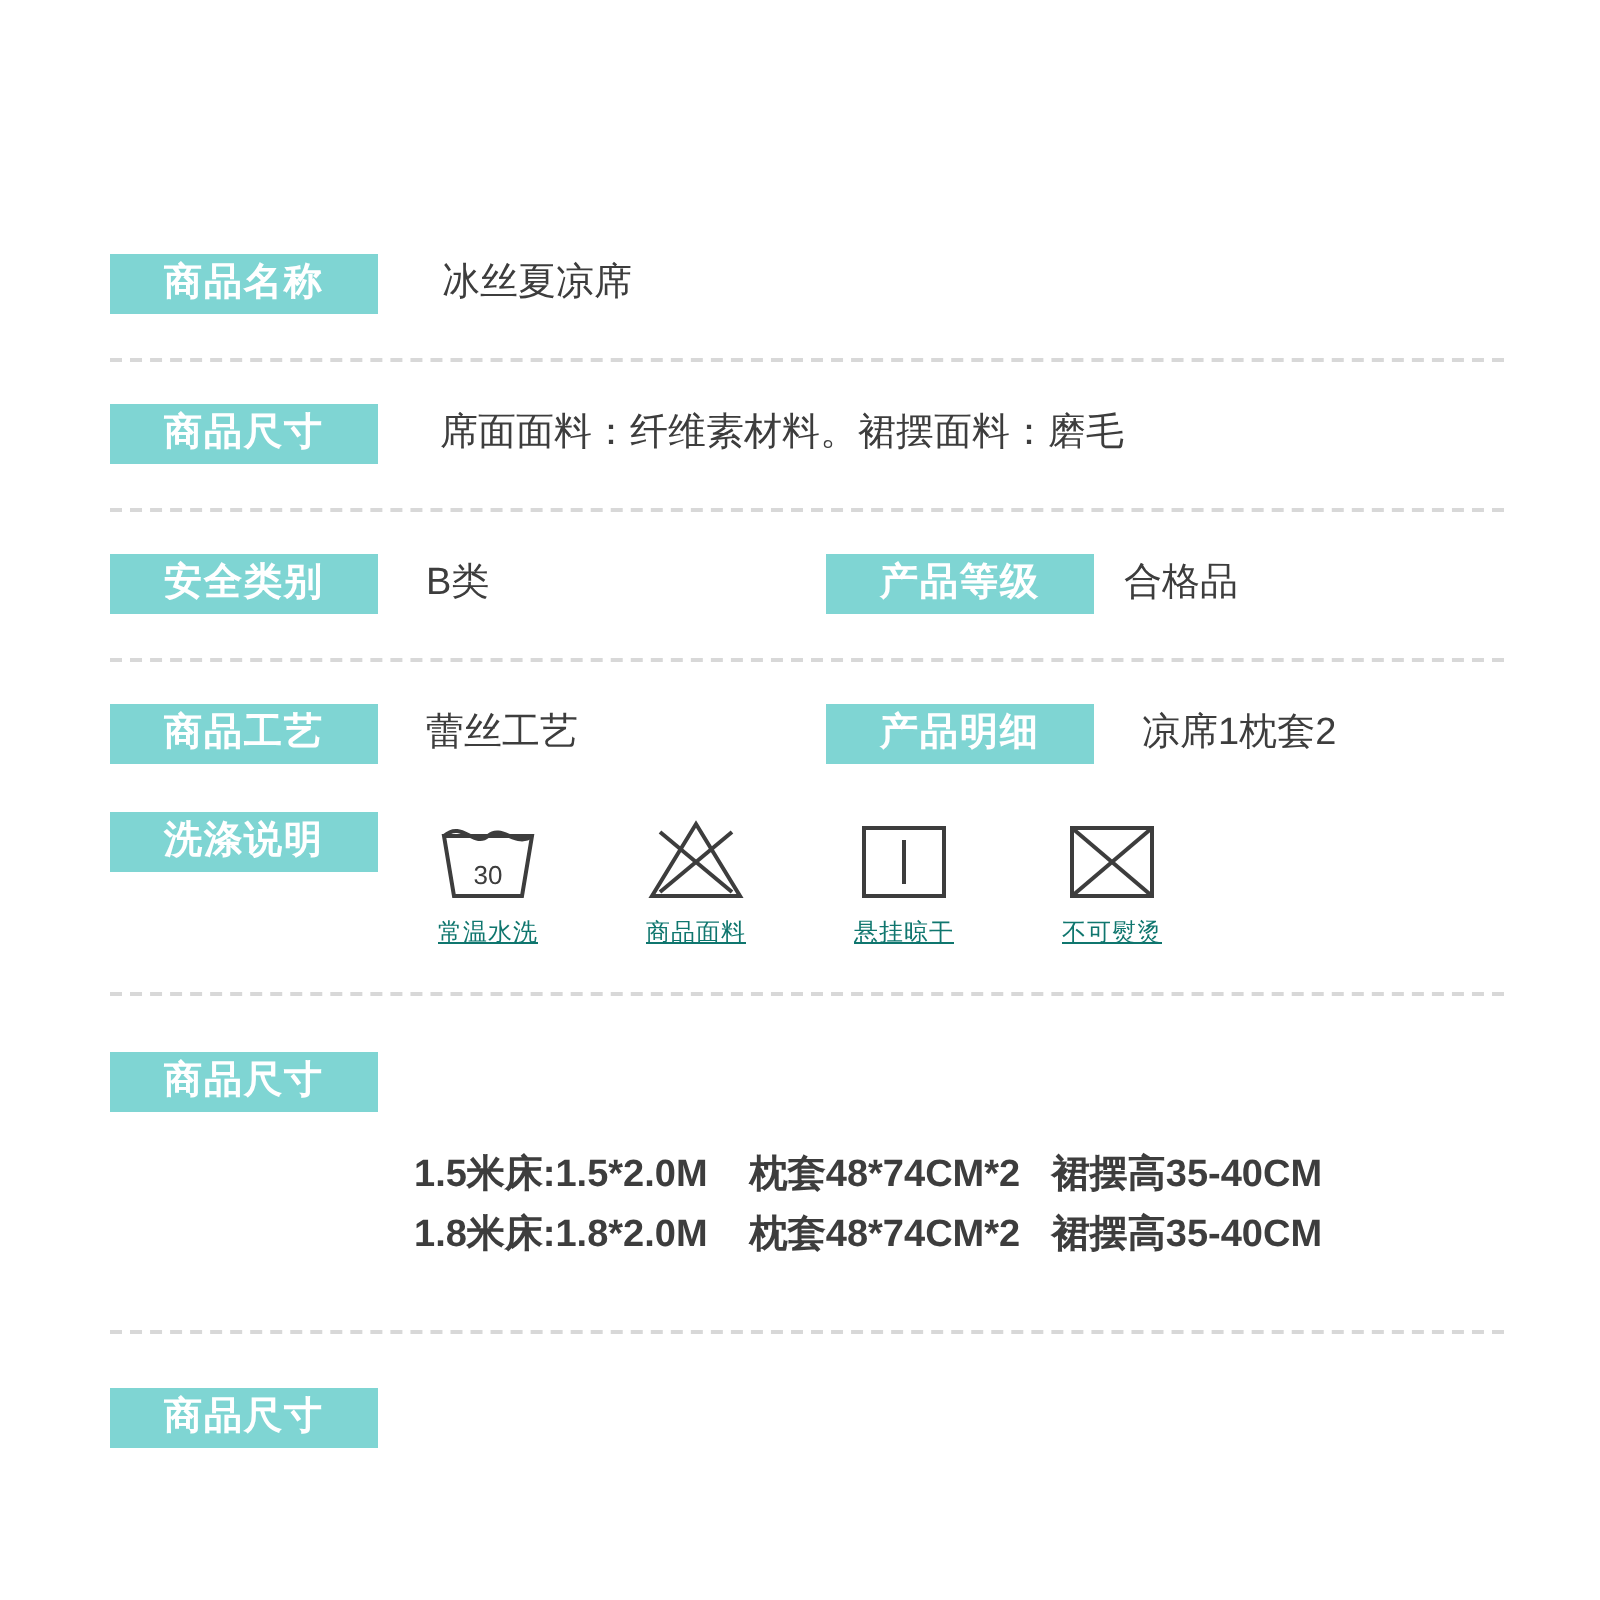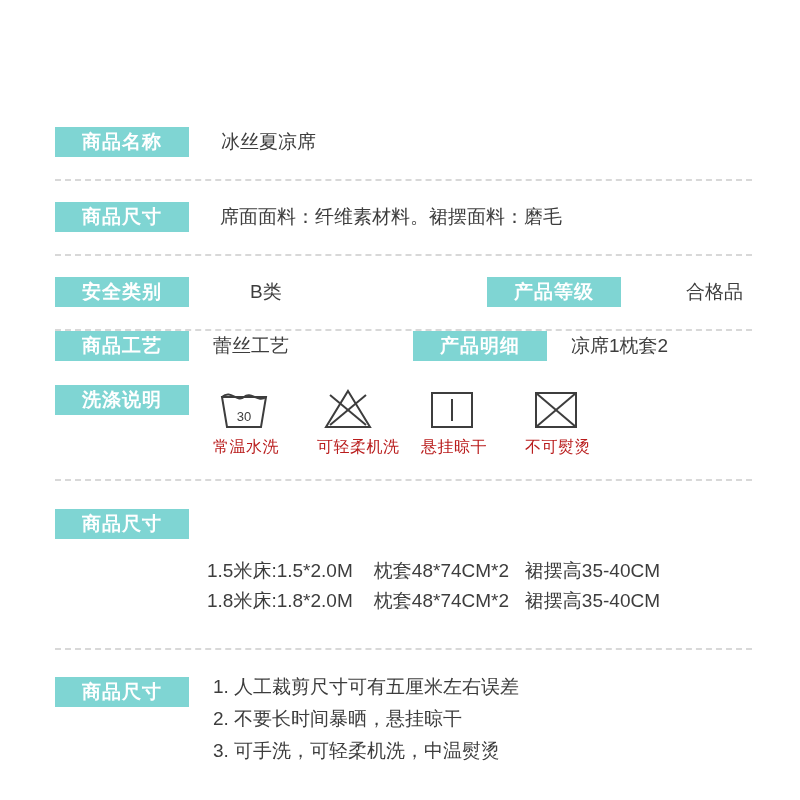--- a/index.html
+++ b/index.html
@@ -65,25 +65,26 @@
     width: 62px;
     text-align: center;
   }
   .wash-box {
     width: 54px;
     height: 46px;
     margin: 0 auto;
     position: relative;
   }
   .wash-cap {
-    font-size: 16px;
-    color: #b91c1c;
+    font-size: 12px;
+    color: #0f766e;
     margin-top: 6px;
     white-space: nowrap;
     letter-spacing: 0.5px;
+    text-decoration: underline;
   }
 
   
   .size-lines {
     font-size: 19px;
     color: #3d3d3d;
     line-height: 30px;
     white-space: pre;
   }
   .notes-lines {
@@ -104,30 +105,30 @@
 
   <div class="dash-sep" style="margin-top:22px;"></div>
 
   <div class="spec-row" style="margin-top:21px;">
     <div class="label-chip wide">商品尺寸</div>
     <div class="value-text" style="margin-left:31px; padding-top:5px;">席面面料：纤维素材料。裙摆面料：磨毛</div>
   </div>
 
   <div class="dash-sep" style="margin-top:22px;"></div>
 
-  <div class="spec-row" style="margin-top:21px;gap:37px;">
+  <div class="spec-row" style="margin-top:21px;">
     <div class="label-chip wide">安全类别</div>
     <div class="value-text" style="margin-left:24px; padding-top:5px; width:200px;">B类</div>
     <div class="label-chip wide">产品等级</div>
-    <div class="value-text" style="margin-left:28px; padding-top:5px;">合格品</div>
+    <div class="value-text" style="margin-left:15px; padding-top:5px;">合格品</div>
   </div>
 
   <div class="dash-sep" style="margin-top:22px;"></div>
 
-  <div class="spec-row" style="">
+  <div class="spec-row" style="margin-top:21px;">
     <div class="label-chip wide">商品工艺</div>
     <div class="value-text" style="margin-left:24px; padding-top:5px; width:200px;">蕾丝工艺</div>
     <div class="label-chip wide">产品明细</div>
     <div class="value-text" style="margin-left:24px; padding-top:5px;">凉席1枕套2</div>
   </div>
 
   <div class="spec-row" style="margin-top:24px;">
     <div class="label-chip wide">洗涤说明</div>
 
     <div class="wash-icons">
@@ -144,21 +145,21 @@
       </div>
 
       <div class="wash-item">
         <div class="wash-box">
           <svg width="54" height="46" viewBox="0 0 54 46">
             <path d="M27 6 L49 42 L5 42 Z" fill="none" stroke="#3d3d3d" stroke-width="2"></path>
             <line x1="9" y1="10" x2="45" y2="40" stroke="#3d3d3d" stroke-width="2"></line>
             <line x1="45" y1="10" x2="9" y2="40" stroke="#3d3d3d" stroke-width="2"></line>
           </svg>
         </div>
-        <div class="wash-cap">可轻柔机洗</div>
+        <div class="wash-cap">商品面料</div>
       </div>
 
       <div class="wash-item">
         <div class="wash-box">
           <svg width="54" height="46" viewBox="0 0 54 46">
             <rect x="7" y="8" width="40" height="34" fill="none" stroke="#3d3d3d" stroke-width="2"></rect>
             <line x1="27" y1="14" x2="27" y2="36" stroke="#3d3d3d" stroke-width="2"></line>
           </svg>
         </div>
         <div class="wash-cap">悬挂晾干</div>
@@ -176,29 +177,24 @@
       </div>
 
     </div>
   </div>
 
   <div class="dash-sep" style="margin-top:21px;"></div>
 
   <div class="spec-row" style="margin-top:28px;">
     <div class="label-chip wide">商品尺寸</div>
   </div>
-  <div style="padding-left:207px; margin-top:17px;">
+  <div style="padding-left:207px; margin-top:17px;font-weight:bold;">
     <div class="size-lines">1.5米床:1.5*2.0M    枕套48*74CM*2   裙摆高35-40CM</div>
     <div class="size-lines">1.8米床:1.8*2.0M    枕套48*74CM*2   裙摆高35-40CM</div>
   </div>
 
   <div class="dash-sep" style="margin-top:32px;"></div>
 
   <div class="spec-row" style="margin-top:27px;">
     <div class="label-chip wide">商品尺寸</div>
-    <div style="margin-left:24px; margin-top:-6px;">
-      <div class="notes-lines">1. 人工裁剪尺寸可有五厘米左右误差</div>
-      <div class="notes-lines">2. 不要长时间暴晒，悬挂晾干</div>
-      <div class="notes-lines">3. 可手洗，可轻柔机洗，中温熨烫</div>
-    </div>
   </div>
 
 </div>
 
 </body></html>

